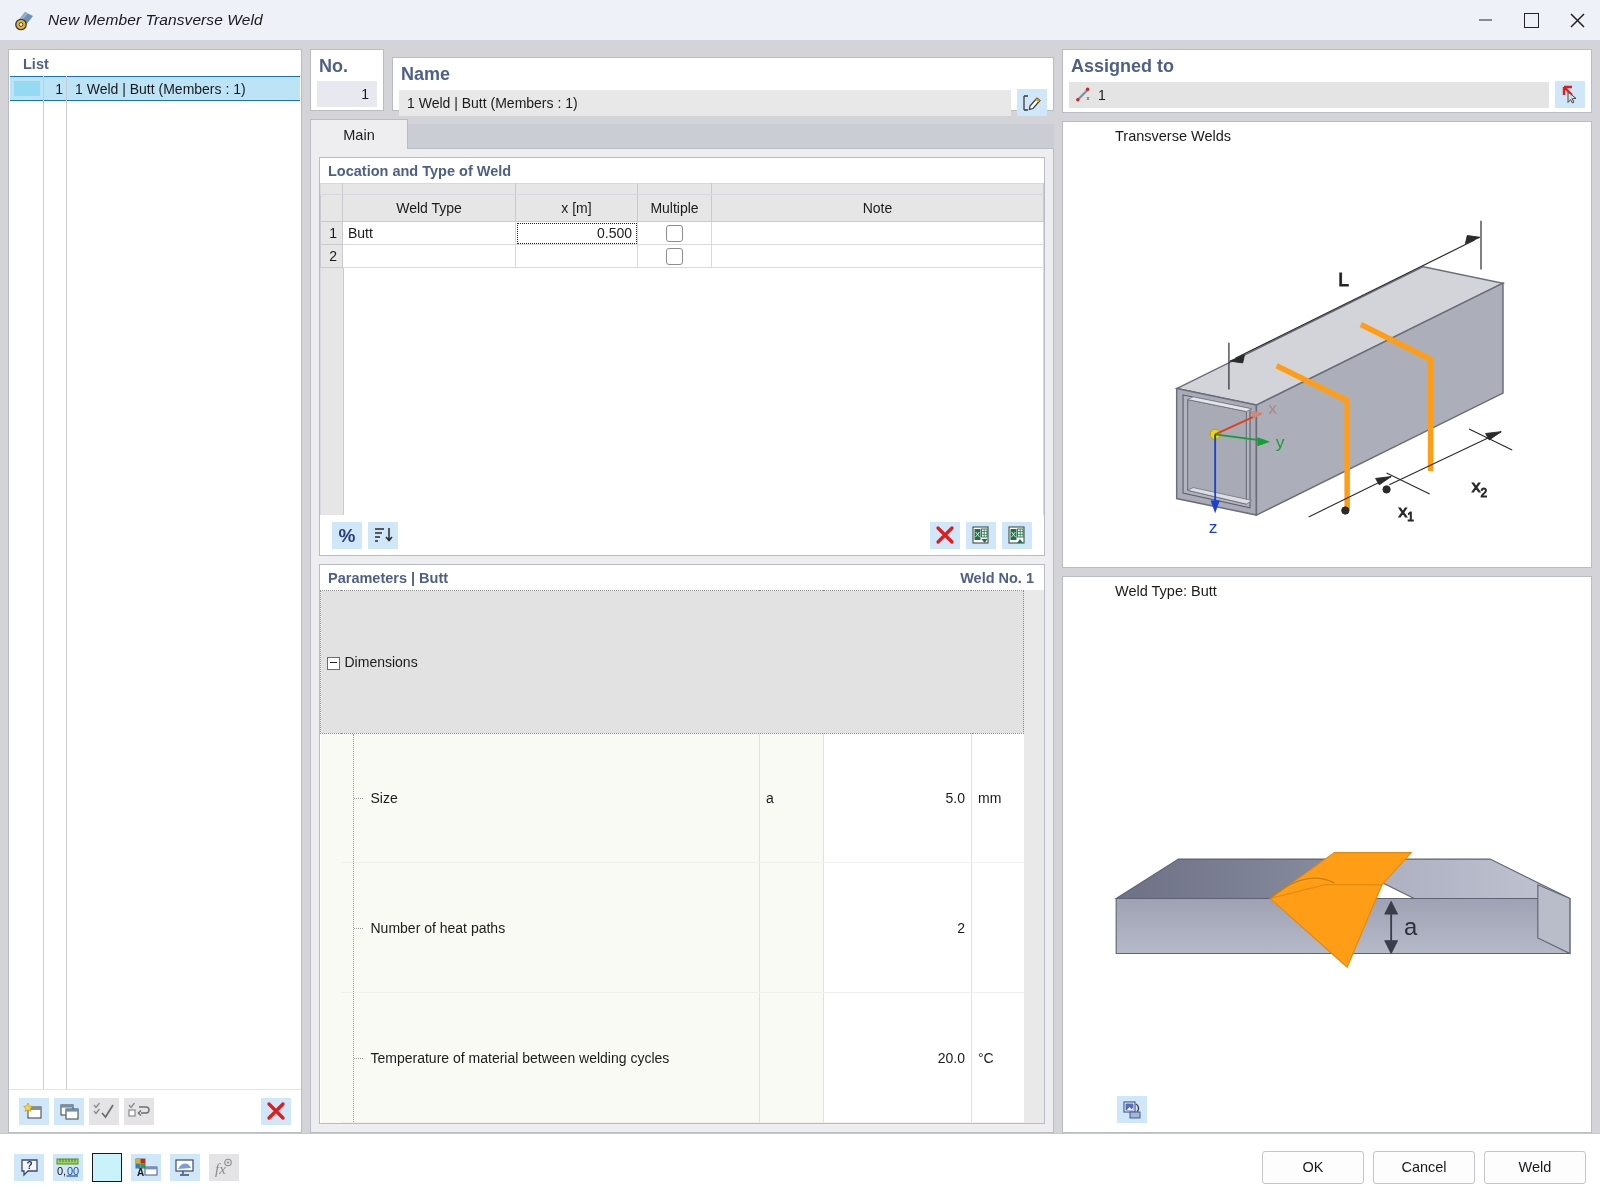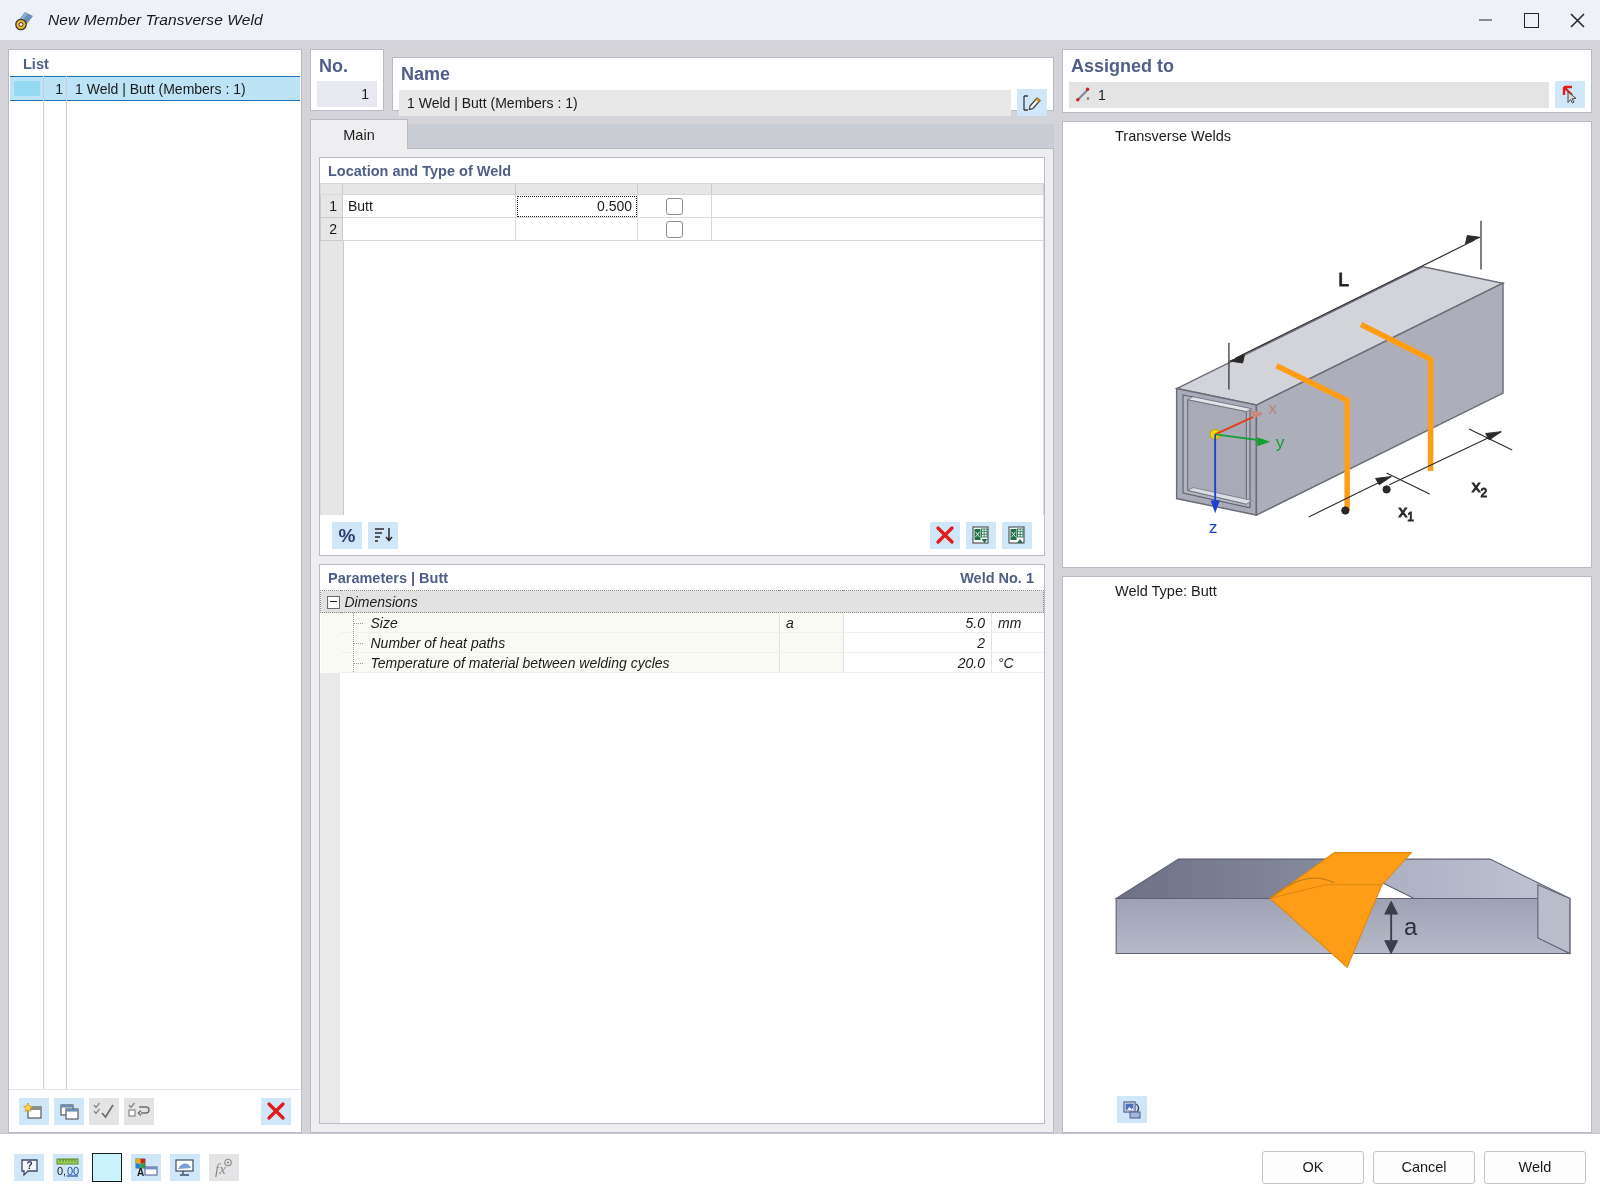--- a/index.html
+++ b/index.html
@@ -153,21 +153,21 @@
   .cb{
     width:15px;height:15px;border:1.3px solid #8c8c92;border-radius:3px;background:#fff;
     display:inline-block;vertical-align:middle;
   }
   .grid-blank{flex:1;background:#fff;border-left:1px solid #d7d9df;border-right:1px solid #d7d9df;}
   .grid-toolbar{
     height:40px;display:flex;align-items:center;padding:0 12px;gap:6px;background:#fff;
   }
   .grid-toolbar .spacer{flex:1;}
   
-  .param-wrap{flex:1;display:flex;flex-direction:column;min-height:0;font-style:italic;}
+  .param-wrap{flex:1;display:flex;flex-direction:row;min-height:0;}
   .param-table{width:100%;border-collapse:collapse;font-size:14px;table-layout:fixed;}
   .param-group td{
     background:#e2e2e2;height:21px;padding:0 4px;
     border:1px dotted #8b8b8b;
   }
   .param-row td{height:19px;padding:0 6px;border-bottom:1px solid #f0f0ec;background:#fafaf5;}
   .param-row td.pname{padding-left:30px;position:relative;background:#fafaf5;}
   .param-row td.psym{width:60px;border-left:1px solid #e3e3dd;background:#fafaf5;}
   .param-row td.pval{text-align:right;border-left:1px solid #e3e3dd;background:#fff;}
   .param-row td.punit{width:50px;padding-left:6px;border-left:1px solid #e3e3dd;background:#fff;}
@@ -358,20 +358,27 @@
                 <col style="width:74px">
                 <col>
               </colgroup>
             <tbody>
                 <tr class="filler-row">
               <td></td>
                   <td></td>
                   <td></td>
                   <td></td>
                   <td></td>
+            </tr>
+            <tr>
+              <th></th>
+              <th>Weld Type</th>
+              <th>x [m]</th>
+              <th>Multiple</th>
+              <th>Note</th>
             </tr>
             <tr>
               <td class="rowhdr">1</td>
               <td>Butt</td>
               <td class="cell-num cell-active">0.500</td>
               <td style="text-align:center"><span class="cb"></span></td>
               <td></td>
             </tr>
             <tr>
               <td class="rowhdr">2</td>

